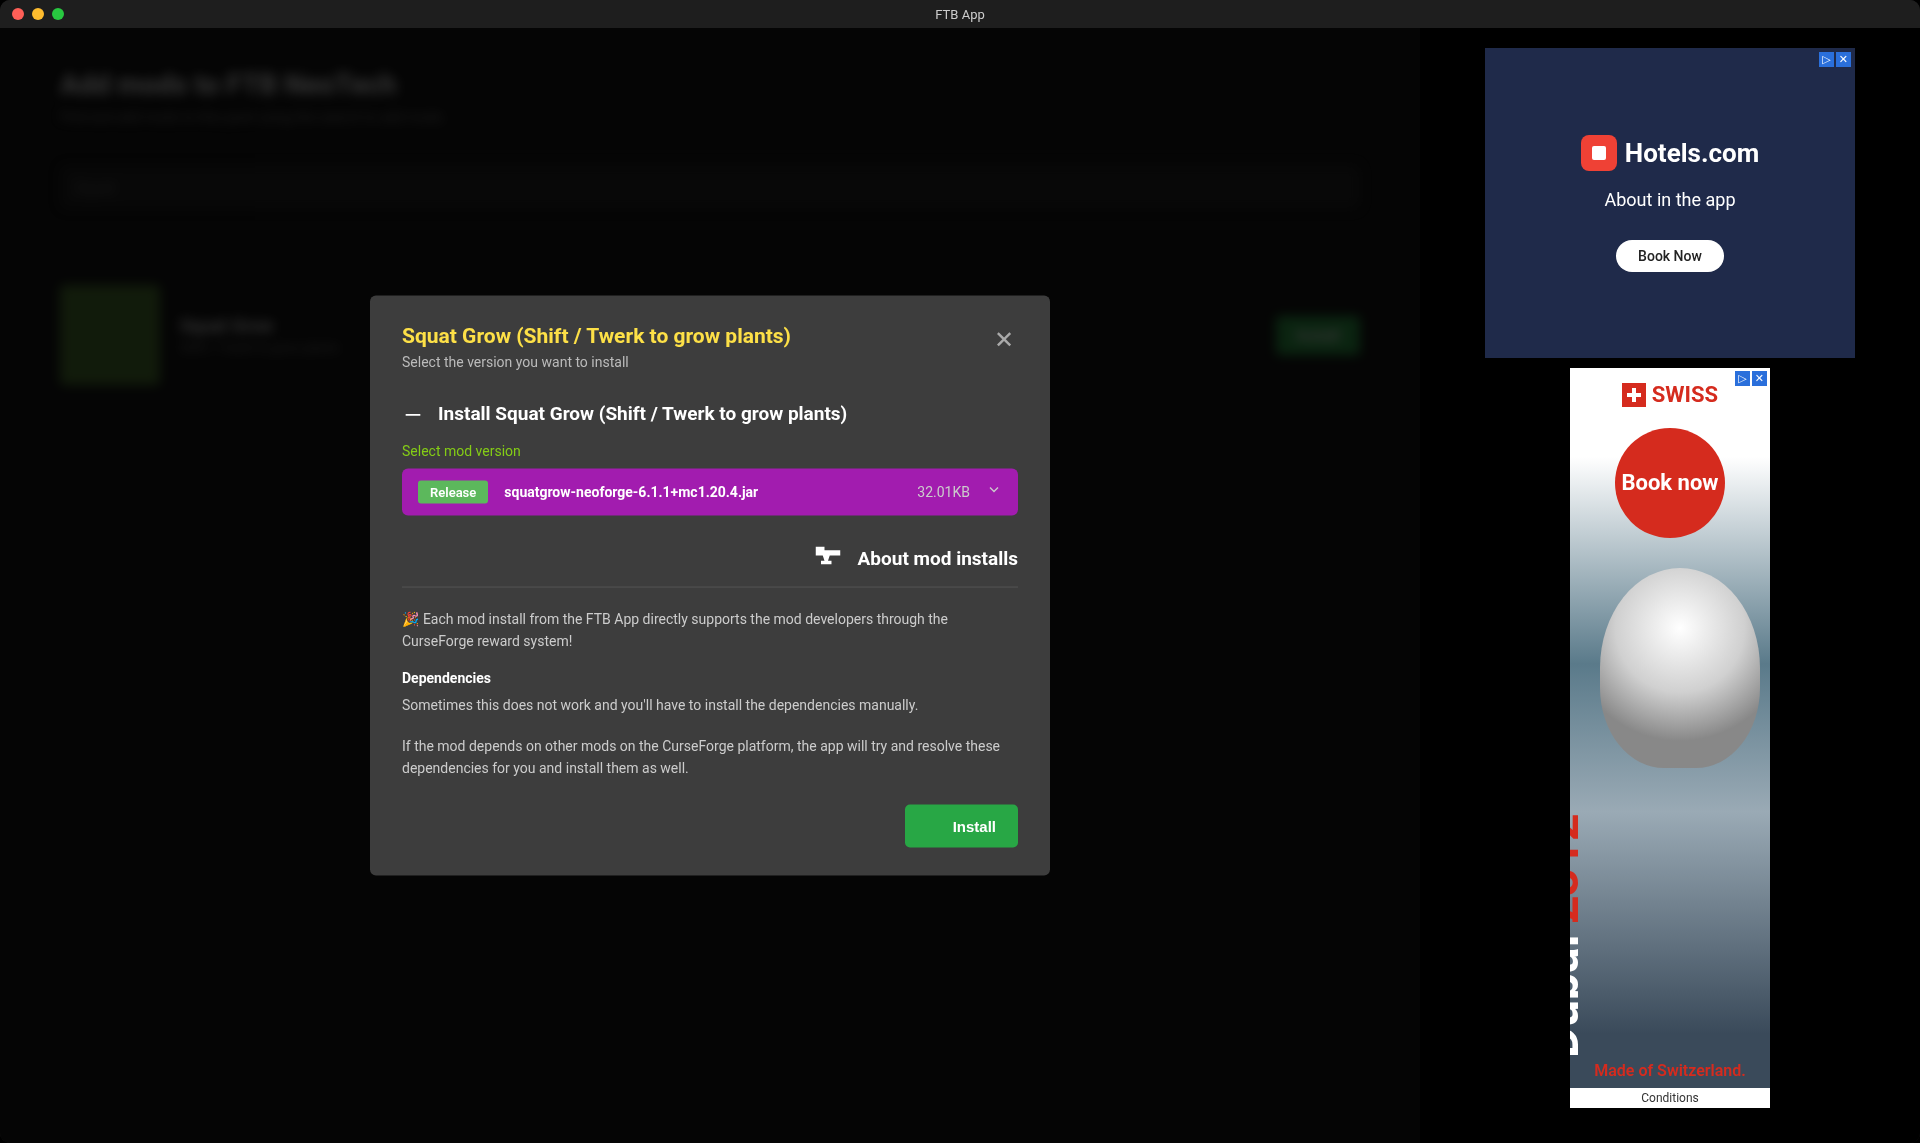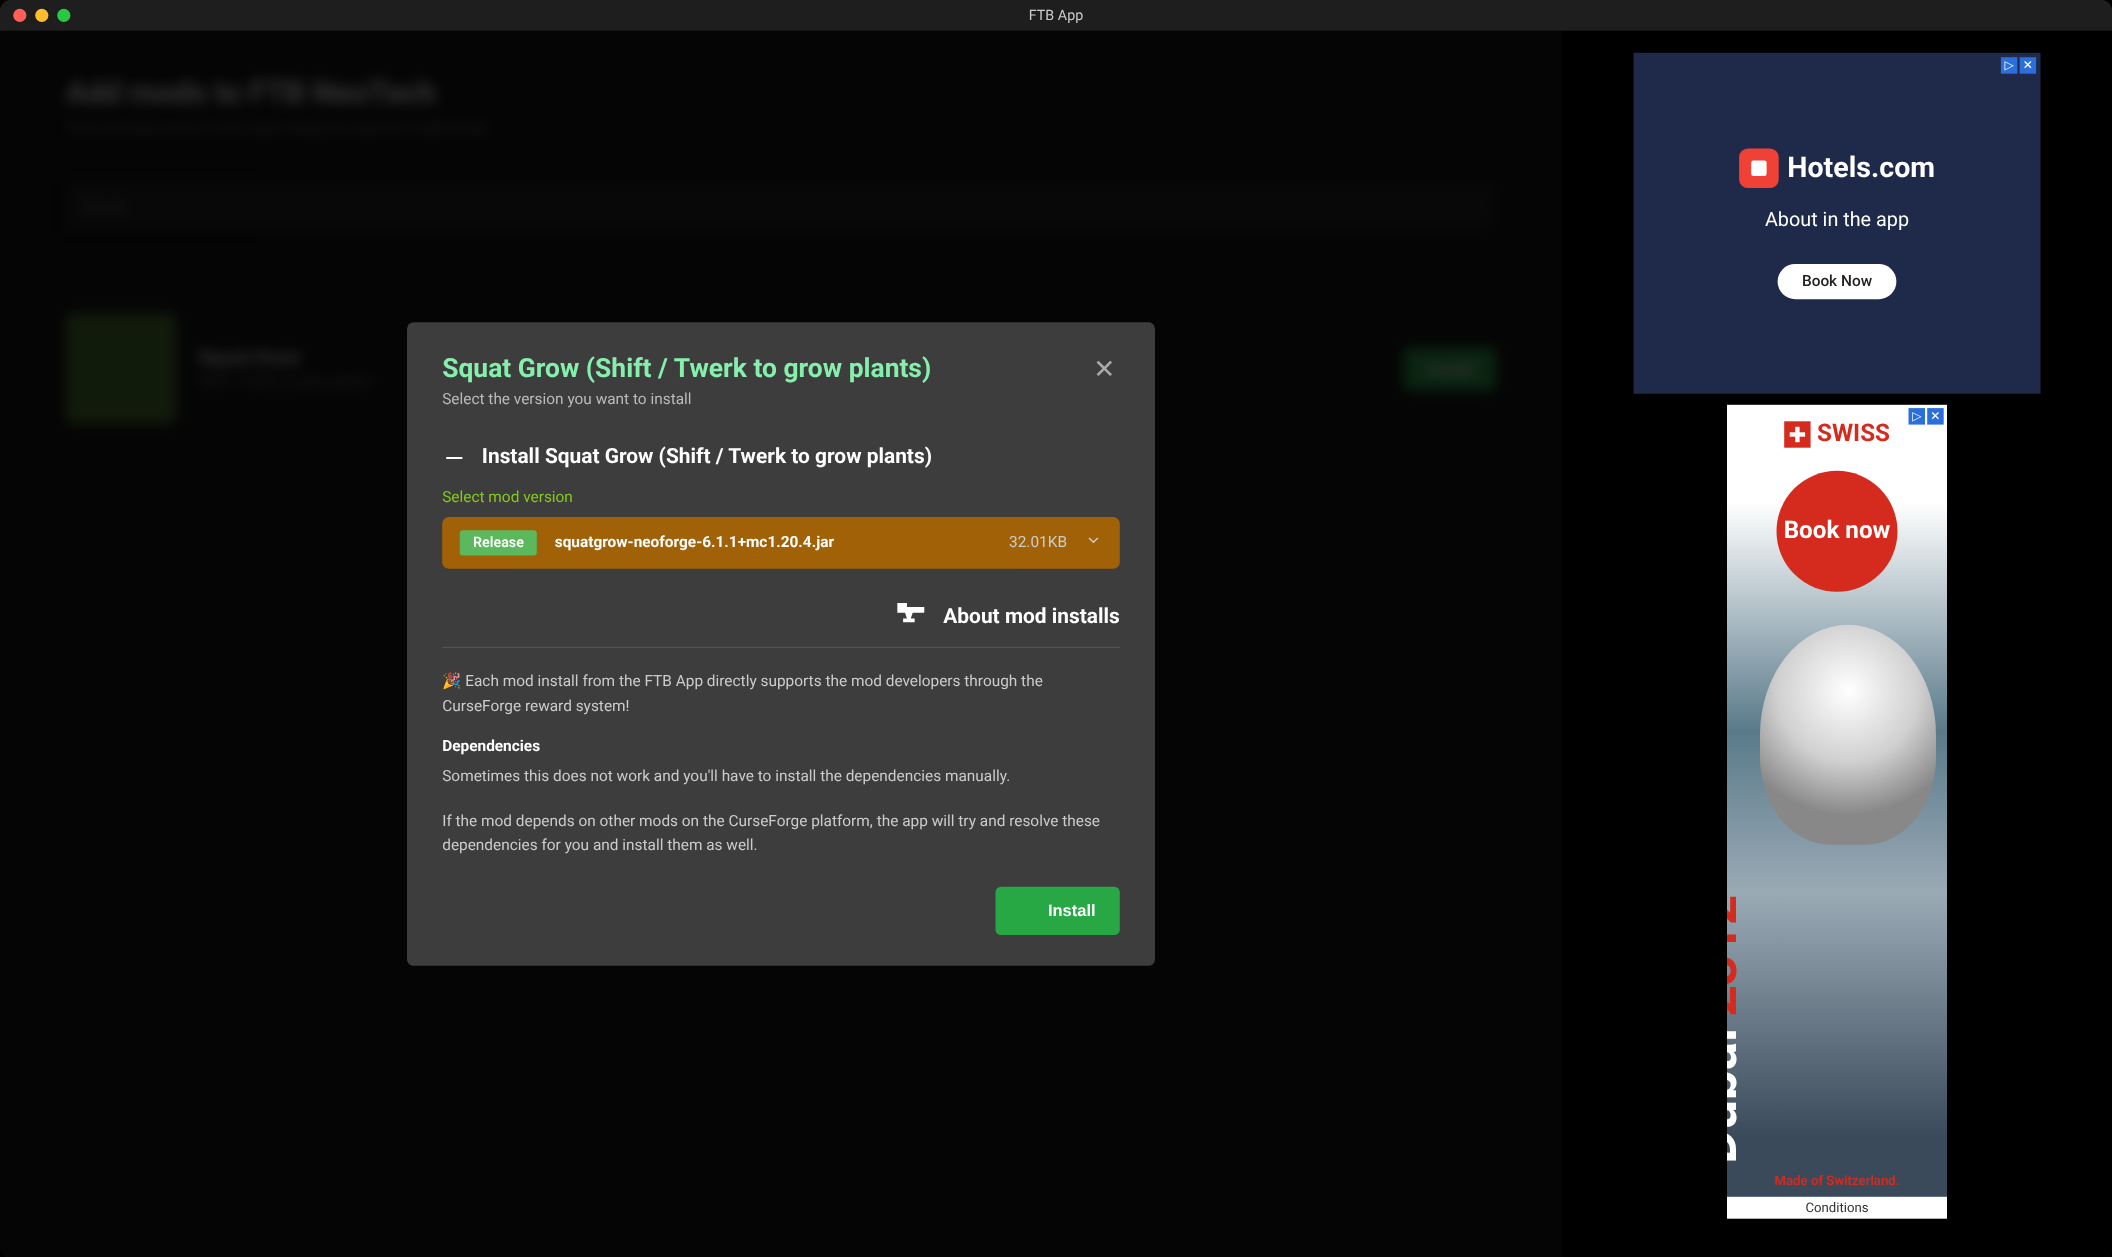--- a/index.html
+++ b/index.html
@@ -95,41 +95,41 @@
   background: #3d3d3d;
   border-radius: 6px;
   padding: 28px 32px;
   color: #e5e5e5;
 }
 .modal-header {
   display: flex; justify-content: space-between; align-items: flex-start;
   margin-bottom: 28px;
 }
 .modal-title {
-  font-size: 24px; font-weight: 700; color: #86efac;
+  font-size: 21px; font-weight: 700; color: #fde047;
   margin-bottom: 6px;
 }
 .modal-subtitle { font-size: 14px; color: #bbb; }
 .close-btn {
   background: none; border: none; color: #aaa;
   font-size: 24px; cursor: pointer; line-height: 1;
   padding: 4px;
 }
 
 .install-heading {
   display: flex; align-items: flex-end; gap: 14px;
   font-size: 19px; font-weight: 700; color: #fff;
   margin-bottom: 18px;
 }
 .install-heading svg { width: 22px; height: 22px; fill: #fff; }
 
 .label-text { font-size: 14px; color: #84cc16; margin-bottom: 10px; }
 
 .version-select {
-  background: #a16207;
+  background: #a21caf;
   border-radius: 6px;
   padding: 12px 16px;
   display: flex; align-items: center; gap: 16px;
   cursor: pointer;
   margin-bottom: 28px;
 }
 .release-badge {
   background: #5cb85c; color: #fff;
   font-size: 13px; font-weight: 600;
   padding: 4px 12px; border-radius: 3px;
@@ -254,21 +254,21 @@
 }
 .dubai-text {
   position: absolute; bottom: 50px; left: 20px;
   transform: rotate(-90deg); transform-origin: left bottom;
   display: flex; align-items: baseline; gap: 10px;
 }
 .dubai-label { color: #fff; font-size: 48px; font-weight: 700; }
 .dubai-price { color: #d52b1e; font-size: 48px; font-weight: 700; }
 .swiss-tag {
   position: absolute; bottom: 28px; left: 0; right: 0;
-  text-align: center; color: #d52b1e; font-size: 12px; font-weight: 600;
+  text-align: center; color: #d52b1e; font-size: 16px; font-weight: 600;
 }
 .conditions {
   position: absolute; bottom: 0; left: 0; right: 0;
   background: #fff; color: #333; text-align: center;
   font-size: 12px; padding: 3px 0;
 }
 </style>
 </head>
 <body>
 

